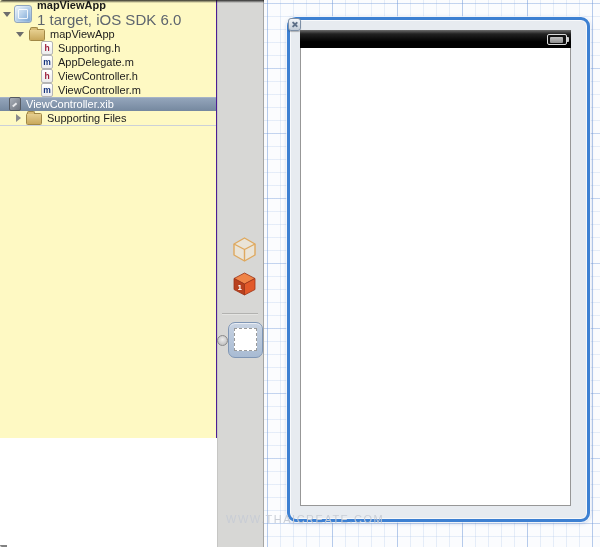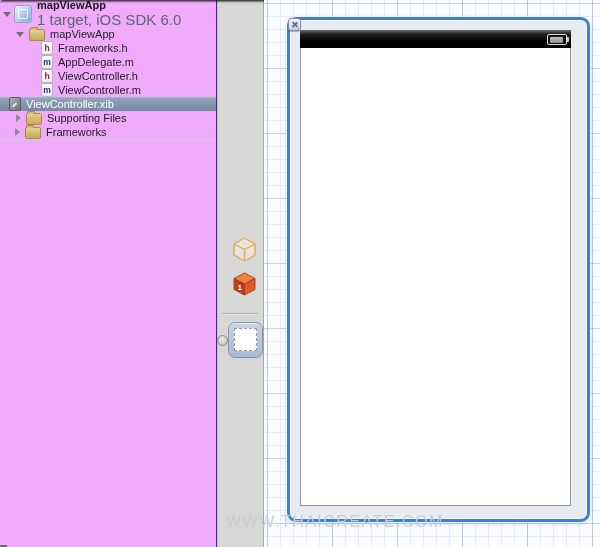--- a/index.html
+++ b/index.html
@@ -1,21 +1,21 @@
 <!DOCTYPE html>
 <html><head>
 <meta charset="utf-8">
 <style>
   html,body{margin:0;padding:0;background:#fff;}
   #screen{position:relative;width:600px;height:547px;overflow:hidden;
     font-family:"Liberation Sans","DejaVu Sans",sans-serif;-webkit-font-smoothing:antialiased;}
 
   
-  #navigator{position:absolute;left:0;top:0;width:216px;height:547px;
-    background:#f0abfc;border-right:1px solid #4c1d95;}
+  #navigator{position:absolute;left:0;top:0;width:216px;height:438px;
+    background:#fef9c3;border-right:1px solid #4c1d95;}
   #proj-header{position:absolute;left:0;top:1px;width:216px;height:26px;display:flex;align-items:center;}
   .tri-down{width:0;height:0;border-left:4px solid transparent;border-right:4px solid transparent;
     border-top:5px solid #6d6d6d;flex:none;}
   .tri-right{width:0;height:0;border-top:4px solid transparent;border-bottom:4px solid transparent;
     border-left:5px solid #8b8b8b;flex:none;}
   #proj-header .tri-down{margin-left:3px;}
   .proj-icon{flex:none;width:16px;height:16px;margin-left:3px;border-radius:3px;
     background:linear-gradient(135deg,#eef4fa 0%,#bcd4ec 45%,#7fa8d6 45%,#6f9dd0 100%);
     background:linear-gradient(135deg,#eef4fa 0%,#bcd4ec 44%,#6f9dd0 100%);
     border:1px solid #90a5bd;box-shadow:inset 0 0 2px rgba(255,255,255,.8);position:relative;}
@@ -96,21 +96,21 @@
     background:#cfcfcf;border-radius:0 1px 1px 0;}
   #white-view{position:absolute;left:0;top:18px;width:271px;height:458px;box-sizing:border-box;
     background:#ffffff;border:1px solid #979797;border-top:none;}
 
   
   #top-edge{position:absolute;left:0;top:0;width:264px;height:3px;
     background:linear-gradient(to bottom,rgba(15,15,15,.85),rgba(15,15,15,0));
     border-radius:3px 0 0 0;pointer-events:none;}
   #bottom-corner{position:absolute;left:0;bottom:0;width:7px;height:2px;
     background:rgba(25,25,25,.55);border-radius:0 0 0 3px;}
-  #watermark{position:absolute;left:226px;top:513px;font-size:16px;letter-spacing:1.5px;
+  #watermark{position:absolute;left:226px;top:513px;font-size:11px;letter-spacing:1.5px;
     color:#c7ccd5;opacity:.95;pointer-events:none;z-index:30;}
 </style>
 </head>
 <body>
 
 <div id="screen">
 
   <div id="navigator">
     <div id="proj-header">
       <span class="tri-down"></span>
@@ -124,21 +124,21 @@
     <div id="nav-rows">
       <div class="row indent1">
         <span class="tri-down"></span>
         <span class="folder"></span>
         <span class="label">mapViewApp</span>
       </div>
       <div class="row indent2f">
         <span class="file-doc h">
             <span>h</span>
           </span>
-        <span class="label">Frameworks.h</span>
+        <span class="label">Supporting.h</span>
       </div>
       <div class="row indent2f">
         <span class="file-doc m">
             <span>m</span>
           </span>
         <span class="label">AppDelegate.m</span>
       </div>
       <div class="row indent2f">
         <span class="file-doc h">
             <span>h</span>
@@ -152,25 +152,20 @@
         <span class="label">ViewController.m</span>
       </div>
       <div class="row indent2f sel">
         <span class="xib-icon"></span>
         <span class="label">ViewController.xib</span>
       </div>
       <div class="row indent2g">
         <span class="tri-right"></span>
         <span class="folder"></span>
         <span class="label">Supporting Files</span>
-      </div>
-      <div class="row indent1f">
-        <span class="tri-right"></span>
-        <span class="folder"></span>
-        <span class="label">Frameworks</span>
       </div>
     </div>
   </div>
 
   <div id="dock">
     <div class="dock-cube" id="cube-owner">
       <svg width="27" height="27" viewBox="0 0 27 27">
         <polygon points="13.5,2 24,8 24,19 13.5,25 3,19 3,8" fill="#f9eed8" fill-opacity="0.55" stroke="#dfa95f" stroke-width="1.4" stroke-linejoin="round"></polygon>
         <path d="M3,8 L13.5,13.5 L24,8 M13.5,13.5 L13.5,25" fill="none" stroke="#dfa95f" stroke-width="1.4" stroke-linejoin="round"></path>
       </svg>

